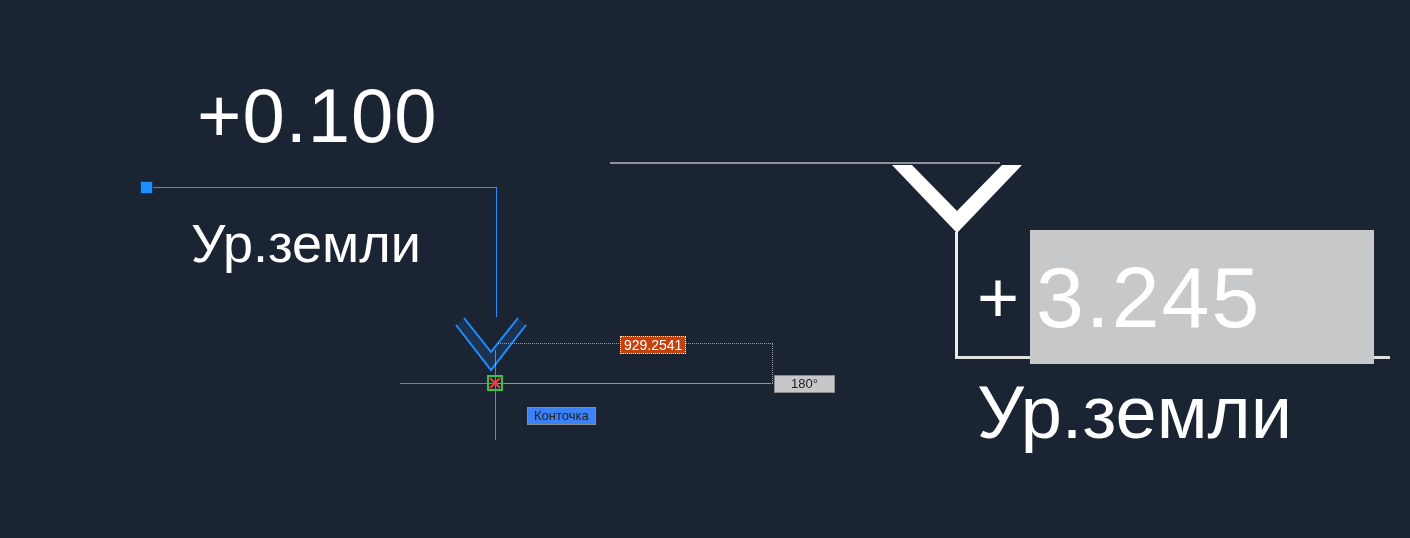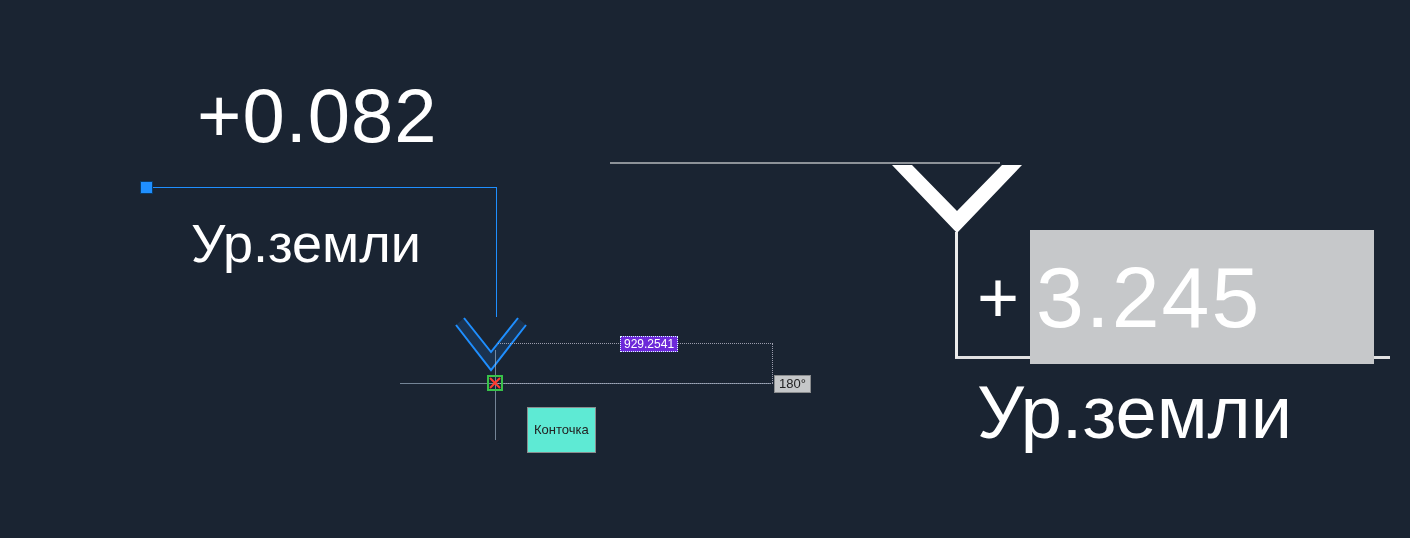--- a/index.html
+++ b/index.html
@@ -91,46 +91,46 @@
   
   .snap-marker {
     position: absolute;
     width: 16px;
     height: 16px;
     pointer-events: none;
   }
   
   .dyn-input {
     position: absolute;
-    background: #6d28d9;
-    color: #ffffff;
-    font-size: 12px;
+    background: #c2410c;
+    color: #ffffff;
+    font-size: 14px;
     padding: 1px 3px;
     border: 1px dotted #dff;
     font-family: "Segoe UI", Arial, sans-serif;
     line-height: 1;
   }
   
   .angle-box {
     position: absolute;
     background: #c5c7c9;
     color: #222;
     font-size: 13px;
-    padding: 1px 4px;
+    padding: 1px 16px;
     font-family: "Segoe UI", Arial, sans-serif;
     border: 1px solid #8a8c8e;
     line-height: 1.1;
   }
   
   .osnap-tip {
     position: absolute;
-    background: #5eead4;
+    background: #3b82f6;
     color: #222;
     font-size: 13px;
-    padding: 14px 6px;
+    padding: 0 6px;
     font-family: "Segoe UI", Arial, sans-serif;
     border: 1px solid #8a8c8e;
     line-height: 1.2;
   }
   
   .right-top-line {
     position: absolute;
     left: 610px;
     top: 162px;
     width: 390px;
@@ -192,21 +192,21 @@
     font-size: 74px;
     color: #ffffff;
     font-family: Arial, sans-serif;
   }
 </style>
 </head>
 <body>
 
 <div class="canvas">
 
-  <div class="elev-left-value">+0.082</div>
+  <div class="elev-left-value">+0.100</div>
 
   <div class="blue-line-h" style="left:146px; top:187px; width:350px;"></div>
 
   <div class="grip" style="left:141px; top:182px;"></div>
 
   <div class="blue-line-v" style="left:496px; top:187px; height:130px;"></div>
 
   <div class="elev-left-label">Ур.земли</div>
 
   <svg class="left-arrow" viewBox="0 0 110 90">

